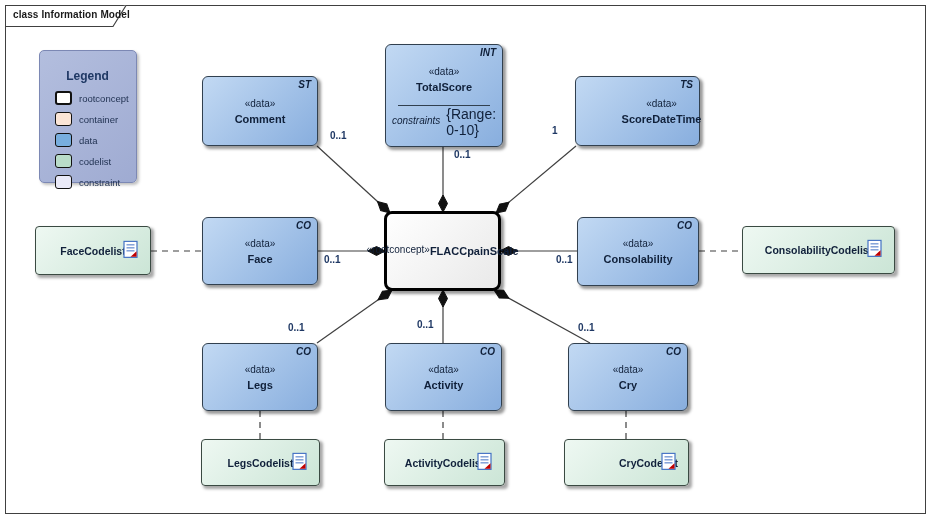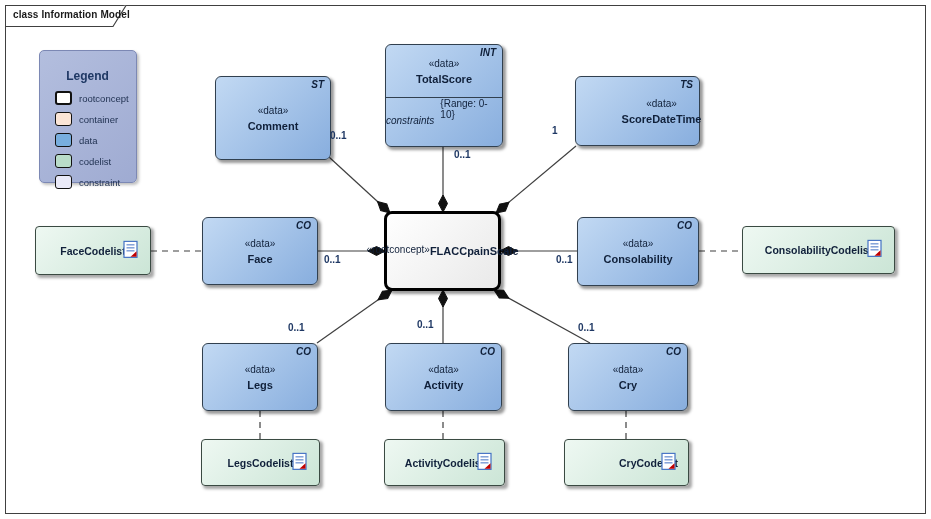--- a/index.html
+++ b/index.html
@@ -60,21 +60,21 @@
   .type-tag{
     position:absolute;top:2px;right:6px;
     font-size:10px;font-style:italic;font-weight:600;color:#10203a;
   }
   
   .ts-upper{flex:0 0 52px;width:100%;display:flex;flex-direction:column;
     align-items:center;justify-content:center;border-bottom:1px solid #31404f;}
   .ts-lower{flex:1;width:100%;display:flex;
     align-items:center;justify-content:center;}
   .constraints-label{font-size:10px;font-style:italic;color:#10203a;margin-bottom:3px;}
-  .constraint-value{font-size:10px;color:#10203a;align-self:flex-start;margin-left:6px;}
+  .constraint-value{font-size:14px;color:#10203a;align-self:flex-start;margin-left:6px;}
   .codelist-name{font-size:10.5px;font-weight:bold;color:#10203a;}
   .doc-icon{position:absolute;right:11px;top:50%;transform:translateY(-56%);}
   
   .mult{
     position:absolute;z-index:3;font-size:10px;font-weight:bold;color:#1f3864;
   }
 </style>
 </head>
 <body>
 
@@ -127,27 +127,27 @@
   <div class="legend-item">
     <span class="legend-swatch" style="background: rgb(185, 220, 201);"></span>
     <span class="legend-item-label">codelist</span>
   </div>
   <div class="legend-item">
     <span class="legend-swatch" style="background: rgb(234, 234, 248);"></span>
     <span class="legend-item-label">constraint</span>
   </div>
 </div>
 
-<div class="node datanode" style="left:202px;top:76px;width:116px;height:84px;margin-left:13px;">
+<div class="node datanode" style="left:202px;top:76px;width:116px;height:70px;">
   <span class="type-tag">ST</span>
   <span class="stereotype">«data»</span>
   <span class="node-name">Comment</span>
 </div>
 
-<div class="node datanode" style="left:385px;top:44px;width:118px;height:103px;padding:0;">
+<div class="node datanode" style="left:385px;top:44px;width:118px;height:103px;padding:12px;">
   <span class="type-tag">INT</span>
   <div class="ts-upper">
     <span class="stereotype">«data»</span>
     <span class="node-name">TotalScore</span>
   </div>
   <div class="ts-lower">
     <span class="constraints-label">constraints</span>
     <span class="constraint-value">{Range: 0-10}</span>
   </div>
 </div>

